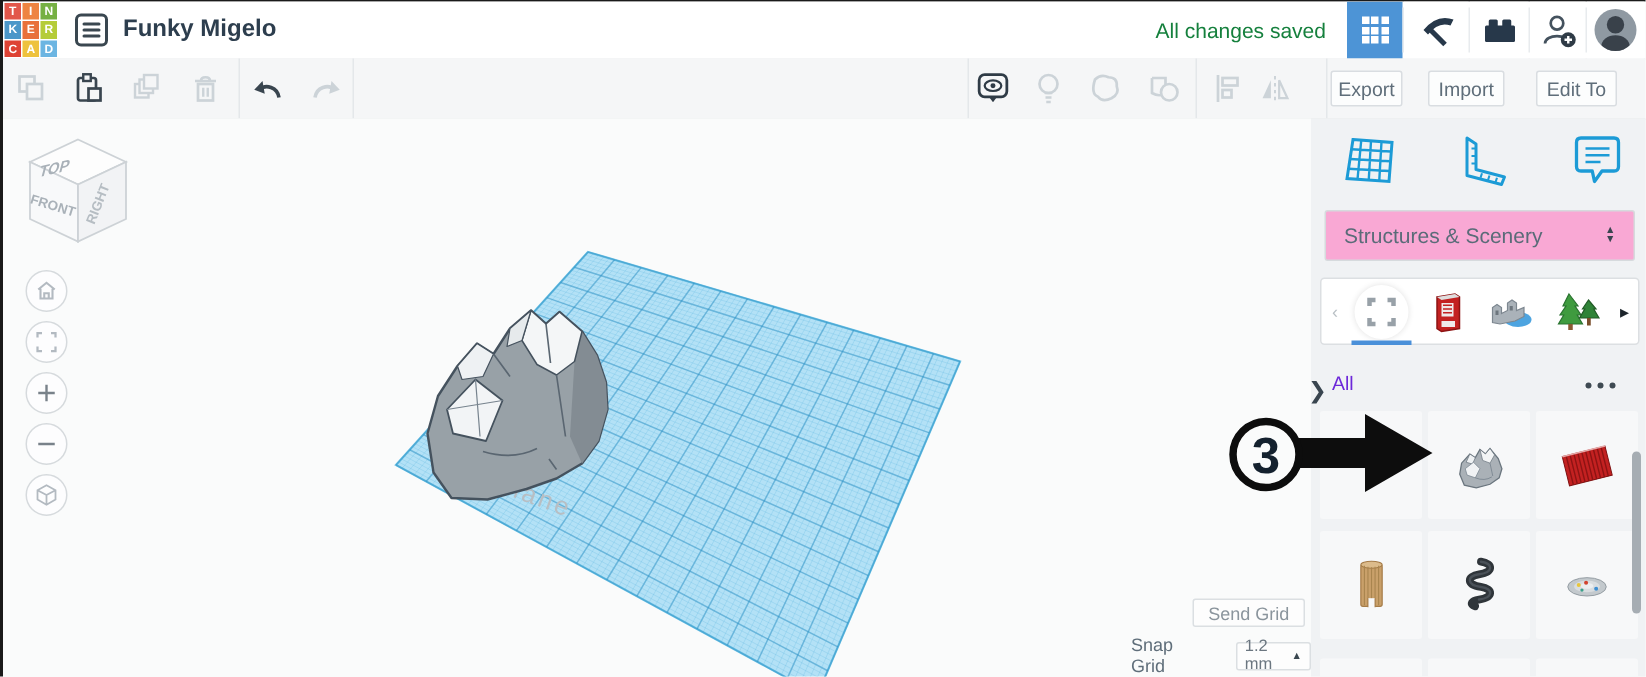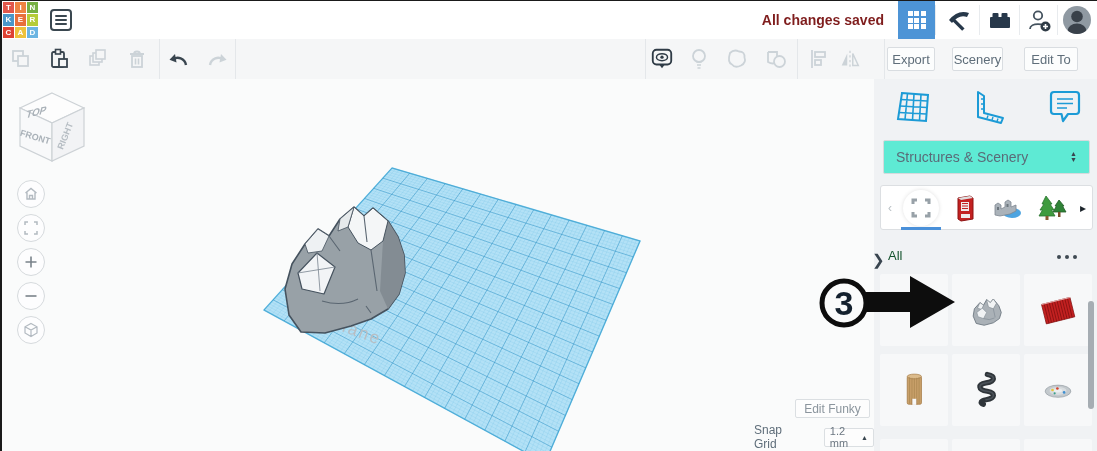--- a/index.html
+++ b/index.html
@@ -10,21 +10,21 @@
     border-top:1px solid #1a1a1a;border-left:2px solid #1a1a1a;
     box-sizing:border-box;
   }
   
   .topbar{position:absolute;left:0;top:0;right:0;height:38px;background:#ffffff;border-bottom:1px solid #e7eaec;}
   .logo{position:absolute;left:1px;top:1px;width:35px;height:36px;display:grid;grid-template-columns:repeat(3,1fr);grid-template-rows:repeat(3,1fr);gap:1px;background:#fff;}
   .logo-cell{display:flex;align-items:center;justify-content:center;color:#fff;font-size:8px;font-weight:bold;}
   .doc-menu{position:absolute;left:48px;top:8px;width:22px;height:22px;border:2px solid #3a4750;border-radius:4px;box-sizing:border-box;display:flex;flex-direction:column;justify-content:center;gap:2px;padding:0 3px;background:#fff;cursor:pointer;}
   .doc-menu i{display:block;height:2px;background:#3a4750;border-radius:1px;}
   .design-title{position:absolute;left:80px;top:0;height:38px;line-height:38px;font-size:16px;font-weight:bold;color:#2d3e4e;}
-  .save-status{position:absolute;right:213px;top:0;height:38px;line-height:38px;font-size:14px;color:#7f1d1d;font-weight:bold;}
+  .save-status{position:absolute;right:213px;top:0;height:38px;line-height:38px;font-size:14px;color:#15803d;}
   .tb-sq{position:absolute;top:0;height:38px;display:flex;align-items:center;justify-content:center;background:#fff;}
   .tb-sq.blue{background:#4d94d6;}
   .tb-divider{position:absolute;top:4px;width:1px;height:30px;background:#e8ebee;}
   .grid-ico{display:grid;grid-template-columns:repeat(3,5px);grid-template-rows:repeat(3,5px);gap:1.5px;}
   .grid-ico i{background:#fff;display:block;}
   
   .toolbar{position:absolute;left:0;top:38px;right:0;height:40px;background:#f5f6f7;border-bottom:1px solid #e3e6e8;}
   .tool-ic{position:absolute;top:8px;width:24px;height:24px;display:flex;align-items:center;justify-content:center;cursor:pointer;}
   .tl-divider{position:absolute;top:0;width:1px;height:40px;background:#e4e7ea;}
   .tb-btn{position:absolute;top:8px;height:24px;background:#fcfdfd;border:1px solid #d9dde1;border-radius:2px;color:#5f6e7a;font-size:13px;display:flex;align-items:center;justify-content:center;cursor:pointer;box-sizing:border-box;}
@@ -33,32 +33,32 @@
   .scene{position:absolute;left:0;top:0;}
   .nav-btn{position:absolute;left:15px;width:28px;height:28px;border:1px solid #d6dadd;border-radius:50%;background:#fdfdfe;display:flex;align-items:center;justify-content:center;cursor:pointer;box-sizing:border-box;}
   .edit-grid-btn{position:absolute;left:793px;top:320px;width:75px;height:19px;background:#fdfdfd;border:1px solid #dbdfe2;border-radius:2px;font-size:12px;color:#8b959d;display:flex;align-items:center;justify-content:center;cursor:pointer;box-sizing:border-box;}
   .snap-row{position:absolute;left:752px;top:344px;display:flex;align-items:center;gap:23px;}
   .snap-label{font-size:12px;color:#5f6e7a;}
   .snap-select{width:56px;height:19px;background:#fdfdfd;border:1px solid #dbdfe2;border-radius:2px;font-size:11px;color:#6b7680;display:flex;align-items:center;justify-content:space-between;padding:0 5px;cursor:pointer;box-sizing:border-box;}
   .snap-caret{font-size:7px;color:#3a4750;}
   
   .panel{position:absolute;left:872px;top:78px;width:225px;height:373px;background:#f0f2f4;}
   .panel-icons{position:absolute;left:0;top:0;width:100%;height:56px;}
-  .cat-select{position:absolute;left:9px;top:61px;width:207px;height:34px;background:#5eead4;border:1px solid #d6dadd;border-radius:2px;display:flex;align-items:center;justify-content:space-between;padding:0 12px;box-sizing:border-box;cursor:pointer;}
+  .cat-select{position:absolute;left:9px;top:61px;width:207px;height:34px;background:#f9a8d4;border:1px solid #d6dadd;border-radius:2px;display:flex;align-items:center;justify-content:space-between;padding:0 12px;box-sizing:border-box;cursor:pointer;}
   .cat-select span.lbl{font-size:14px;color:#5a6b78;}
   .sort-arrows{display:flex;flex-direction:column;line-height:6px;font-size:7px;color:#39454f;}
   .carousel{position:absolute;left:6px;top:106px;width:213px;height:45px;background:#fff;border:1px solid #dcdfe2;border-radius:3px;display:flex;align-items:center;box-sizing:border-box;}
   .car-chev{width:18px;text-align:center;font-size:12px;color:#b9c0c5;cursor:pointer;}
   .car-item{width:44px;height:40px;display:flex;align-items:center;justify-content:center;position:relative;cursor:pointer;}
   .car-item.selected::before{content:"";position:absolute;left:4px;top:2px;width:36px;height:36px;background:#fff;border-radius:50%;box-shadow:0 0 4px rgba(0,0,0,.12);}
   .car-item.selected::after{content:"";position:absolute;left:2px;bottom:-2px;width:40px;height:3px;background:#4a90d9;}
   .car-item svg{position:relative;}
   .sect-row{position:absolute;left:0;top:168px;width:100%;height:20px;}
   .collapse-chev{position:absolute;left:-2px;top:4px;font-size:15px;color:#39454f;cursor:pointer;}
-  .sect-label{position:absolute;left:14px;top:1px;font-size:13px;color:#14532d;}
+  .sect-label{position:absolute;left:14px;top:1px;font-size:13px;color:#6d28d9;}
   .ellipsis{position:absolute;right:22px;top:8px;display:flex;gap:4px;cursor:pointer;}
   .ellipsis i{width:4px;height:4px;border-radius:50%;background:#3f4a52;display:block;}
   .tile{position:absolute;width:68px;height:72px;background:#f7f8f9;border-radius:2px;display:flex;align-items:center;justify-content:center;cursor:pointer;}
   .scroll-thumb{position:absolute;left:214px;top:222px;width:6px;height:108px;border-radius:3px;background:#a6adb3;cursor:pointer;}
   
   .annotation{position:absolute;left:805px;top:268px;pointer-events:none;}
 </style>
 </head>
 <body>
 
@@ -72,20 +72,21 @@
     <span class="logo-cell" style="background: rgb(181, 204, 56);">R</span>
     <span class="logo-cell" style="background: rgb(222, 66, 51);">C</span>
     <span class="logo-cell" style="background: rgb(238, 194, 61);">A</span>
     <span class="logo-cell" style="background: rgb(108, 181, 226);">D</span>
   </div>
   <div class="doc-menu">
       <i></i>
       <i></i>
       <i></i>
     </div>
+  <div class="design-title">Funky Migelo</div>
   <div class="save-status">All changes saved</div>
 
   <div class="tb-sq blue" style="left:896px;width:37px;">
     <span class="grid-ico">
         <i></i>
         <i></i>
         <i></i>
         <i></i>
         <i></i>
         <i></i>
@@ -215,21 +216,21 @@
   <div class="tool-ic" style="left:836px">
     <svg width="26" height="24" viewBox="0 0 26 24">
         <polygon points="4,19 10,6 10,19" fill="#ccd3d8"></polygon>
         <polygon points="16,6 22,19 16,19" fill="none" stroke="#ccd3d8" stroke-width="1.6"></polygon>
         <path d="M13,3 v18" stroke="#ccd3d8" stroke-width="1.4" stroke-dasharray="2.5 2.5"></path>
       </svg>
   </div>
   <div class="tl-divider" style="left:882px"></div>
 
   <button class="tb-btn" style="left:885px;width:48px;">Export</button>
-  <button class="tb-btn" style="left:950px;width:51px;">Scenery</button>
+  <button class="tb-btn" style="left:950px;width:51px;">Import</button>
   <button class="tb-btn" style="left:1022px;width:54px;">Edit To</button>
 </div>
 
 <div class="canvas">
 
   <svg class="scene" width="872" height="373">
 
     <g id="workplane">
       <polygon points="390,89 638,162 543,384 262,231" fill="#b3e1f6" stroke="#74c6e8" stroke-width="1.5"></polygon>
       <g id="wp-grid">
@@ -420,21 +421,21 @@
     <svg width="16" height="16" viewBox="0 0 16 16">
         <path d="M2.5,8 H13.5" stroke="#79828a" stroke-width="1.6"></path>
       </svg>
   </div>
   <div class="nav-btn" style="top:237px">
     <svg width="16" height="16" viewBox="0 0 16 16">
         <path d="M8,1.5 L14,4.8 L14,11 L8,14.5 L2,11 L2,4.8 Z M2,4.8 L8,8 L14,4.8 M8,8 V14.5" fill="none" stroke="#b3bac1" stroke-width="1.2"></path>
       </svg>
   </div>
 
-  <button class="edit-grid-btn">Edit Funky</button>
+  <button class="edit-grid-btn">Send Grid</button>
   <div class="snap-row">
     <span class="snap-label">Snap Grid</span>
     <div class="snap-select">
       <span>1.2 mm</span>
       <span class="snap-caret">▲</span>
     </div>
   </div>
 </div>
 
 <div class="panel">

